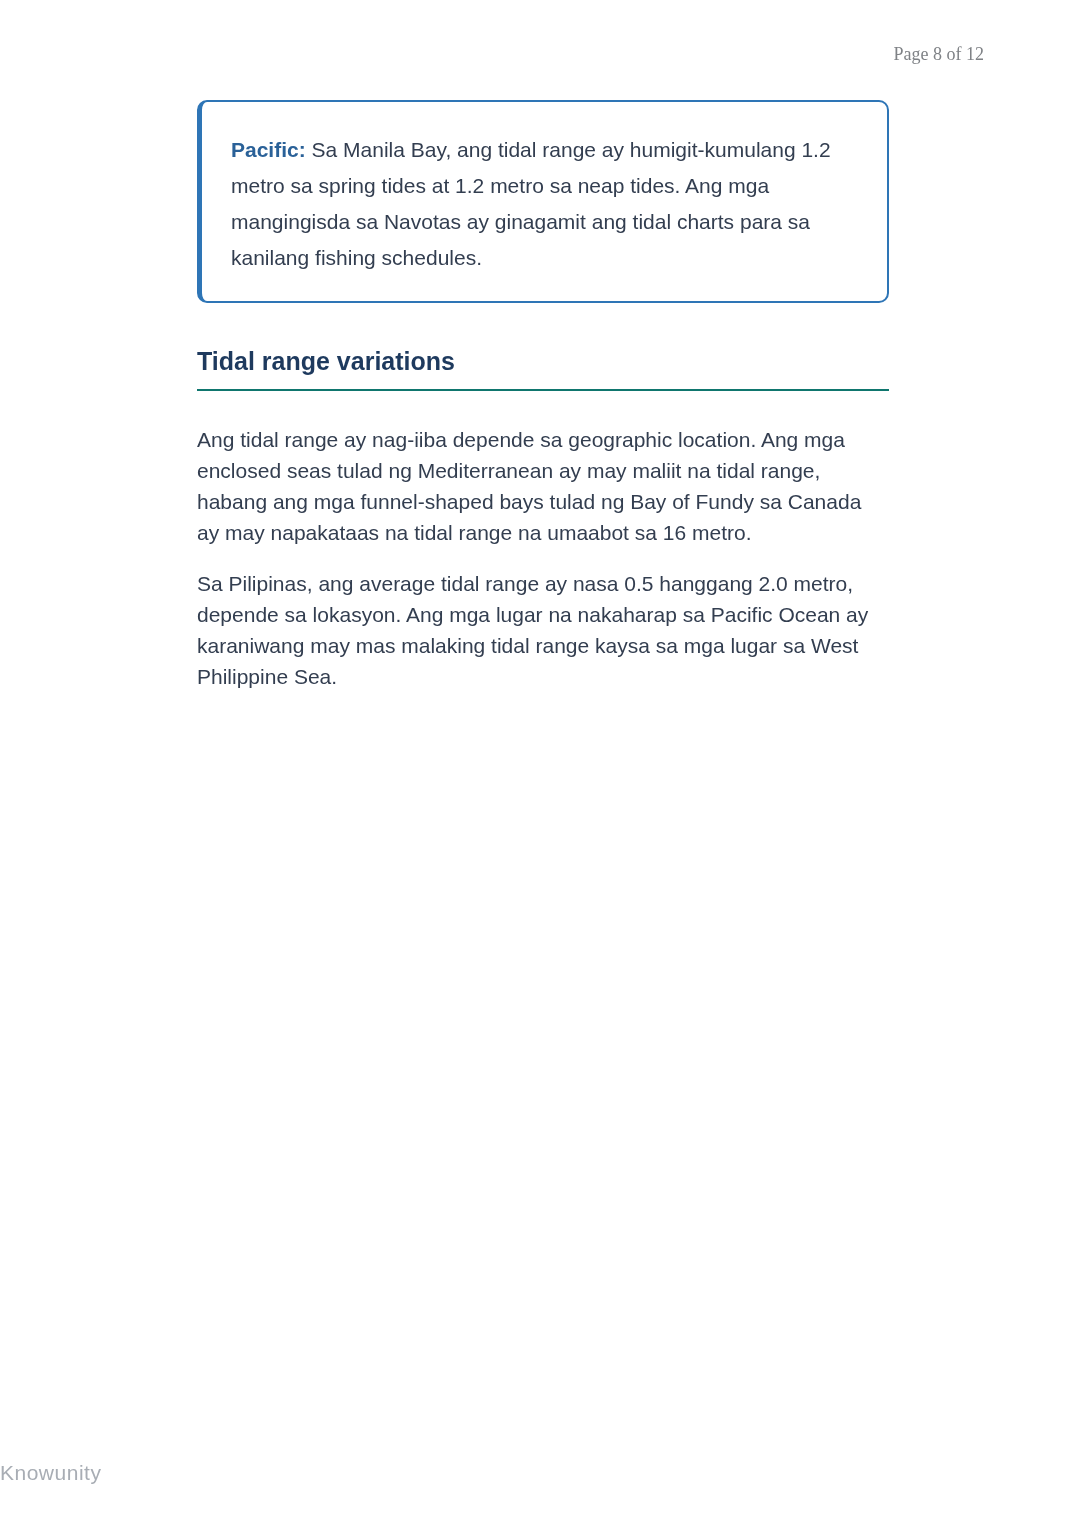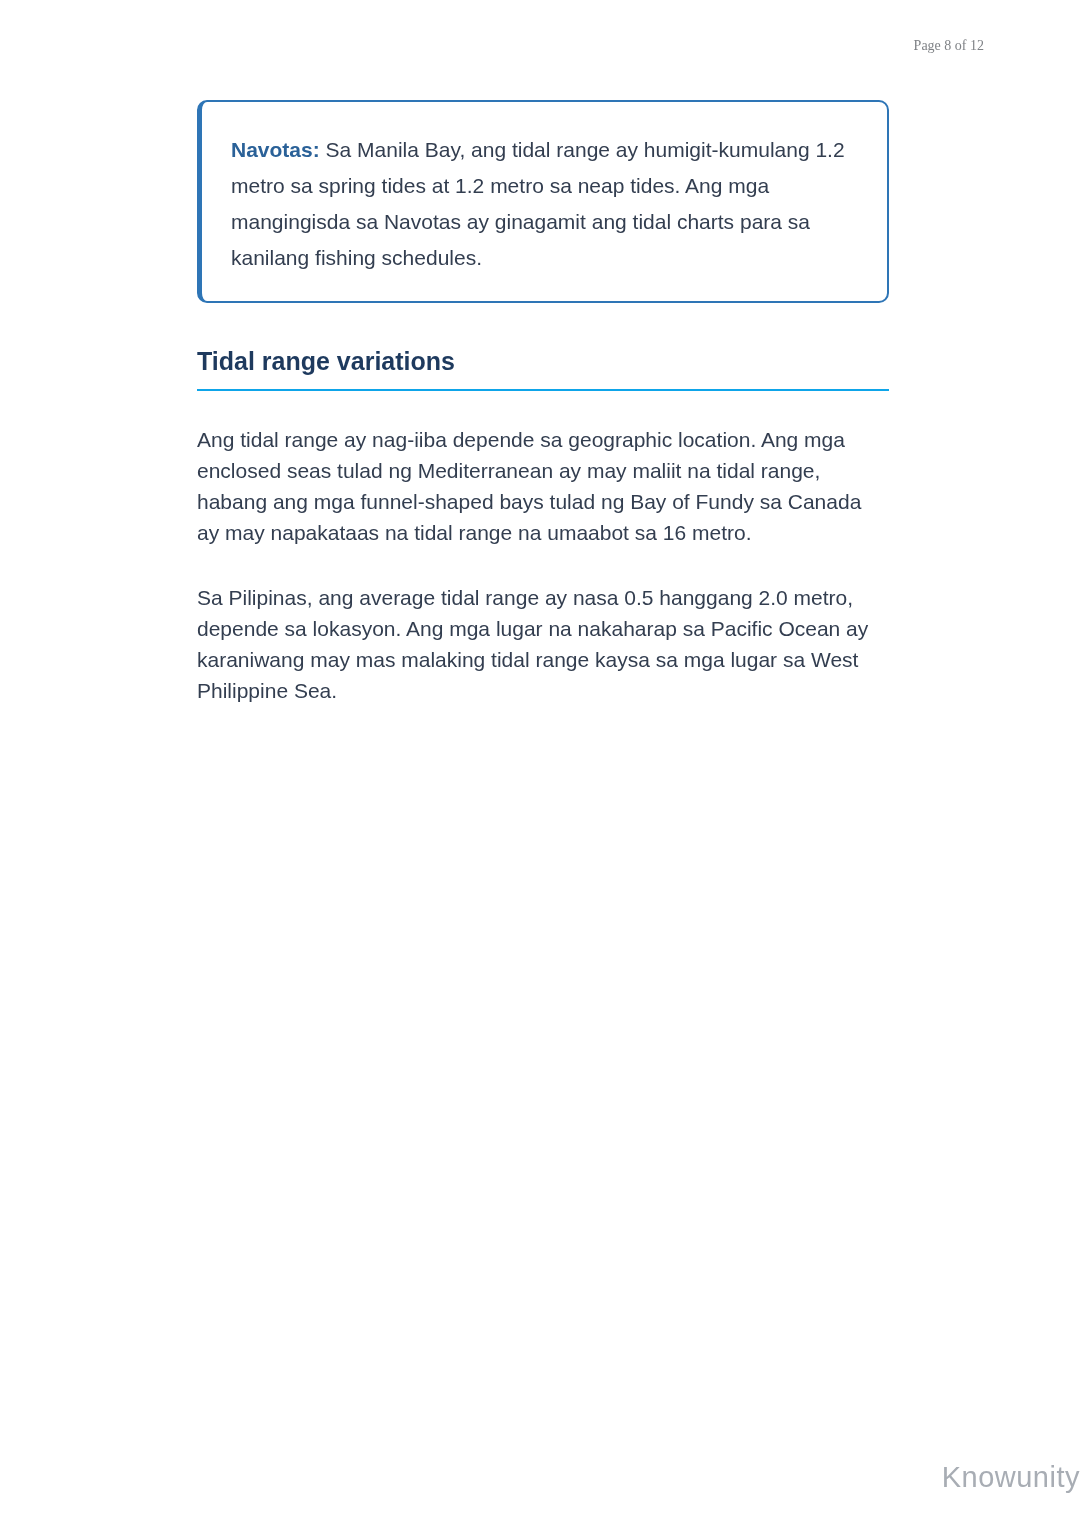--- a/index.html
+++ b/index.html
@@ -7,24 +7,24 @@
   .page {
     position: relative;
     width: 1080px;
     height: 1527px;
     background: #ffffff;
     font-family: "Liberation Sans", "DejaVu Sans", sans-serif;
     overflow: hidden;
   }
   .page-indicator {
     position: absolute;
-    top: 38px;
+    top: 44px;
     right: 96px;
     font-family: "Liberation Serif", "DejaVu Serif", serif;
-    font-size: 14px;
+    font-size: 18px;
     color: #7f8286;
   }
   .content {
     position: absolute;
     left: 197px;
     top: 100px;
     width: 692px;
   }
   .example-box {
     border: 2px solid #2e75b6;
@@ -41,51 +41,51 @@
   .example-label {
     font-weight: bold;
     color: #2a6198;
   }
   .section-heading {
     margin-top: 44px;
     font-size: 25px;
     font-weight: bold;
     color: #1e3a5e;
     padding-bottom: 13px;
-    border-bottom: 2px solid #0ea5e9;
+    border-bottom: 2px solid #0f766e;
   }
   .para {
     font-size: 21px;
     line-height: 31px;
     color: #333e50;
   }
   .para-1 { margin-top: 33px; }
-  .para-2 { margin-top: 34px; }
+  .para-2 { margin-top: 20px; }
   .footer-brand {
     position: absolute;
     left: 0;
     right: 0;
     top: 1461px;
-    text-align: right;
-    font-size: 29px;
+    text-align: left;
+    font-size: 21px;
     letter-spacing: 0.5px;
     color: #a8adb4;
   }
 </style>
 </head>
 <body>
 
 <div class="page">
 
   <div class="page-indicator">Page 8 of 12</div>
 
   <div class="content">
 
     <div class="example-box">
-      <p class="box-text"><span class="example-label">Navotas:</span><span> Sa Manila Bay, ang tidal range ay humigit-kumulang 1.2 metro sa spring tides at 1.2 metro sa neap tides. Ang mga mangingisda sa Navotas ay ginagamit ang tidal charts para sa kanilang fishing schedules.</span></p>
+      <p class="box-text"><span class="example-label">Pacific:</span><span> Sa Manila Bay, ang tidal range ay humigit-kumulang 1.2 metro sa spring tides at 1.2 metro sa neap tides. Ang mga mangingisda sa Navotas ay ginagamit ang tidal charts para sa kanilang fishing schedules.</span></p>
     </div>
 
     <h2 class="section-heading">Tidal range variations</h2>
 
     <p class="para para-1">Ang tidal range ay nag-iiba depende sa geographic location. Ang mga enclosed seas tulad ng Mediterranean ay may maliit na tidal range, habang ang mga funnel-shaped bays tulad ng Bay of Fundy sa Canada ay may napakataas na tidal range na umaabot sa 16 metro.</p>
 
     <p class="para para-2">Sa Pilipinas, ang average tidal range ay nasa 0.5 hanggang 2.0 metro, depende sa lokasyon. Ang mga lugar na nakaharap sa Pacific Ocean ay karaniwang may mas malaking tidal range kaysa sa mga lugar sa West Philippine Sea.</p>
 
   </div>
 

